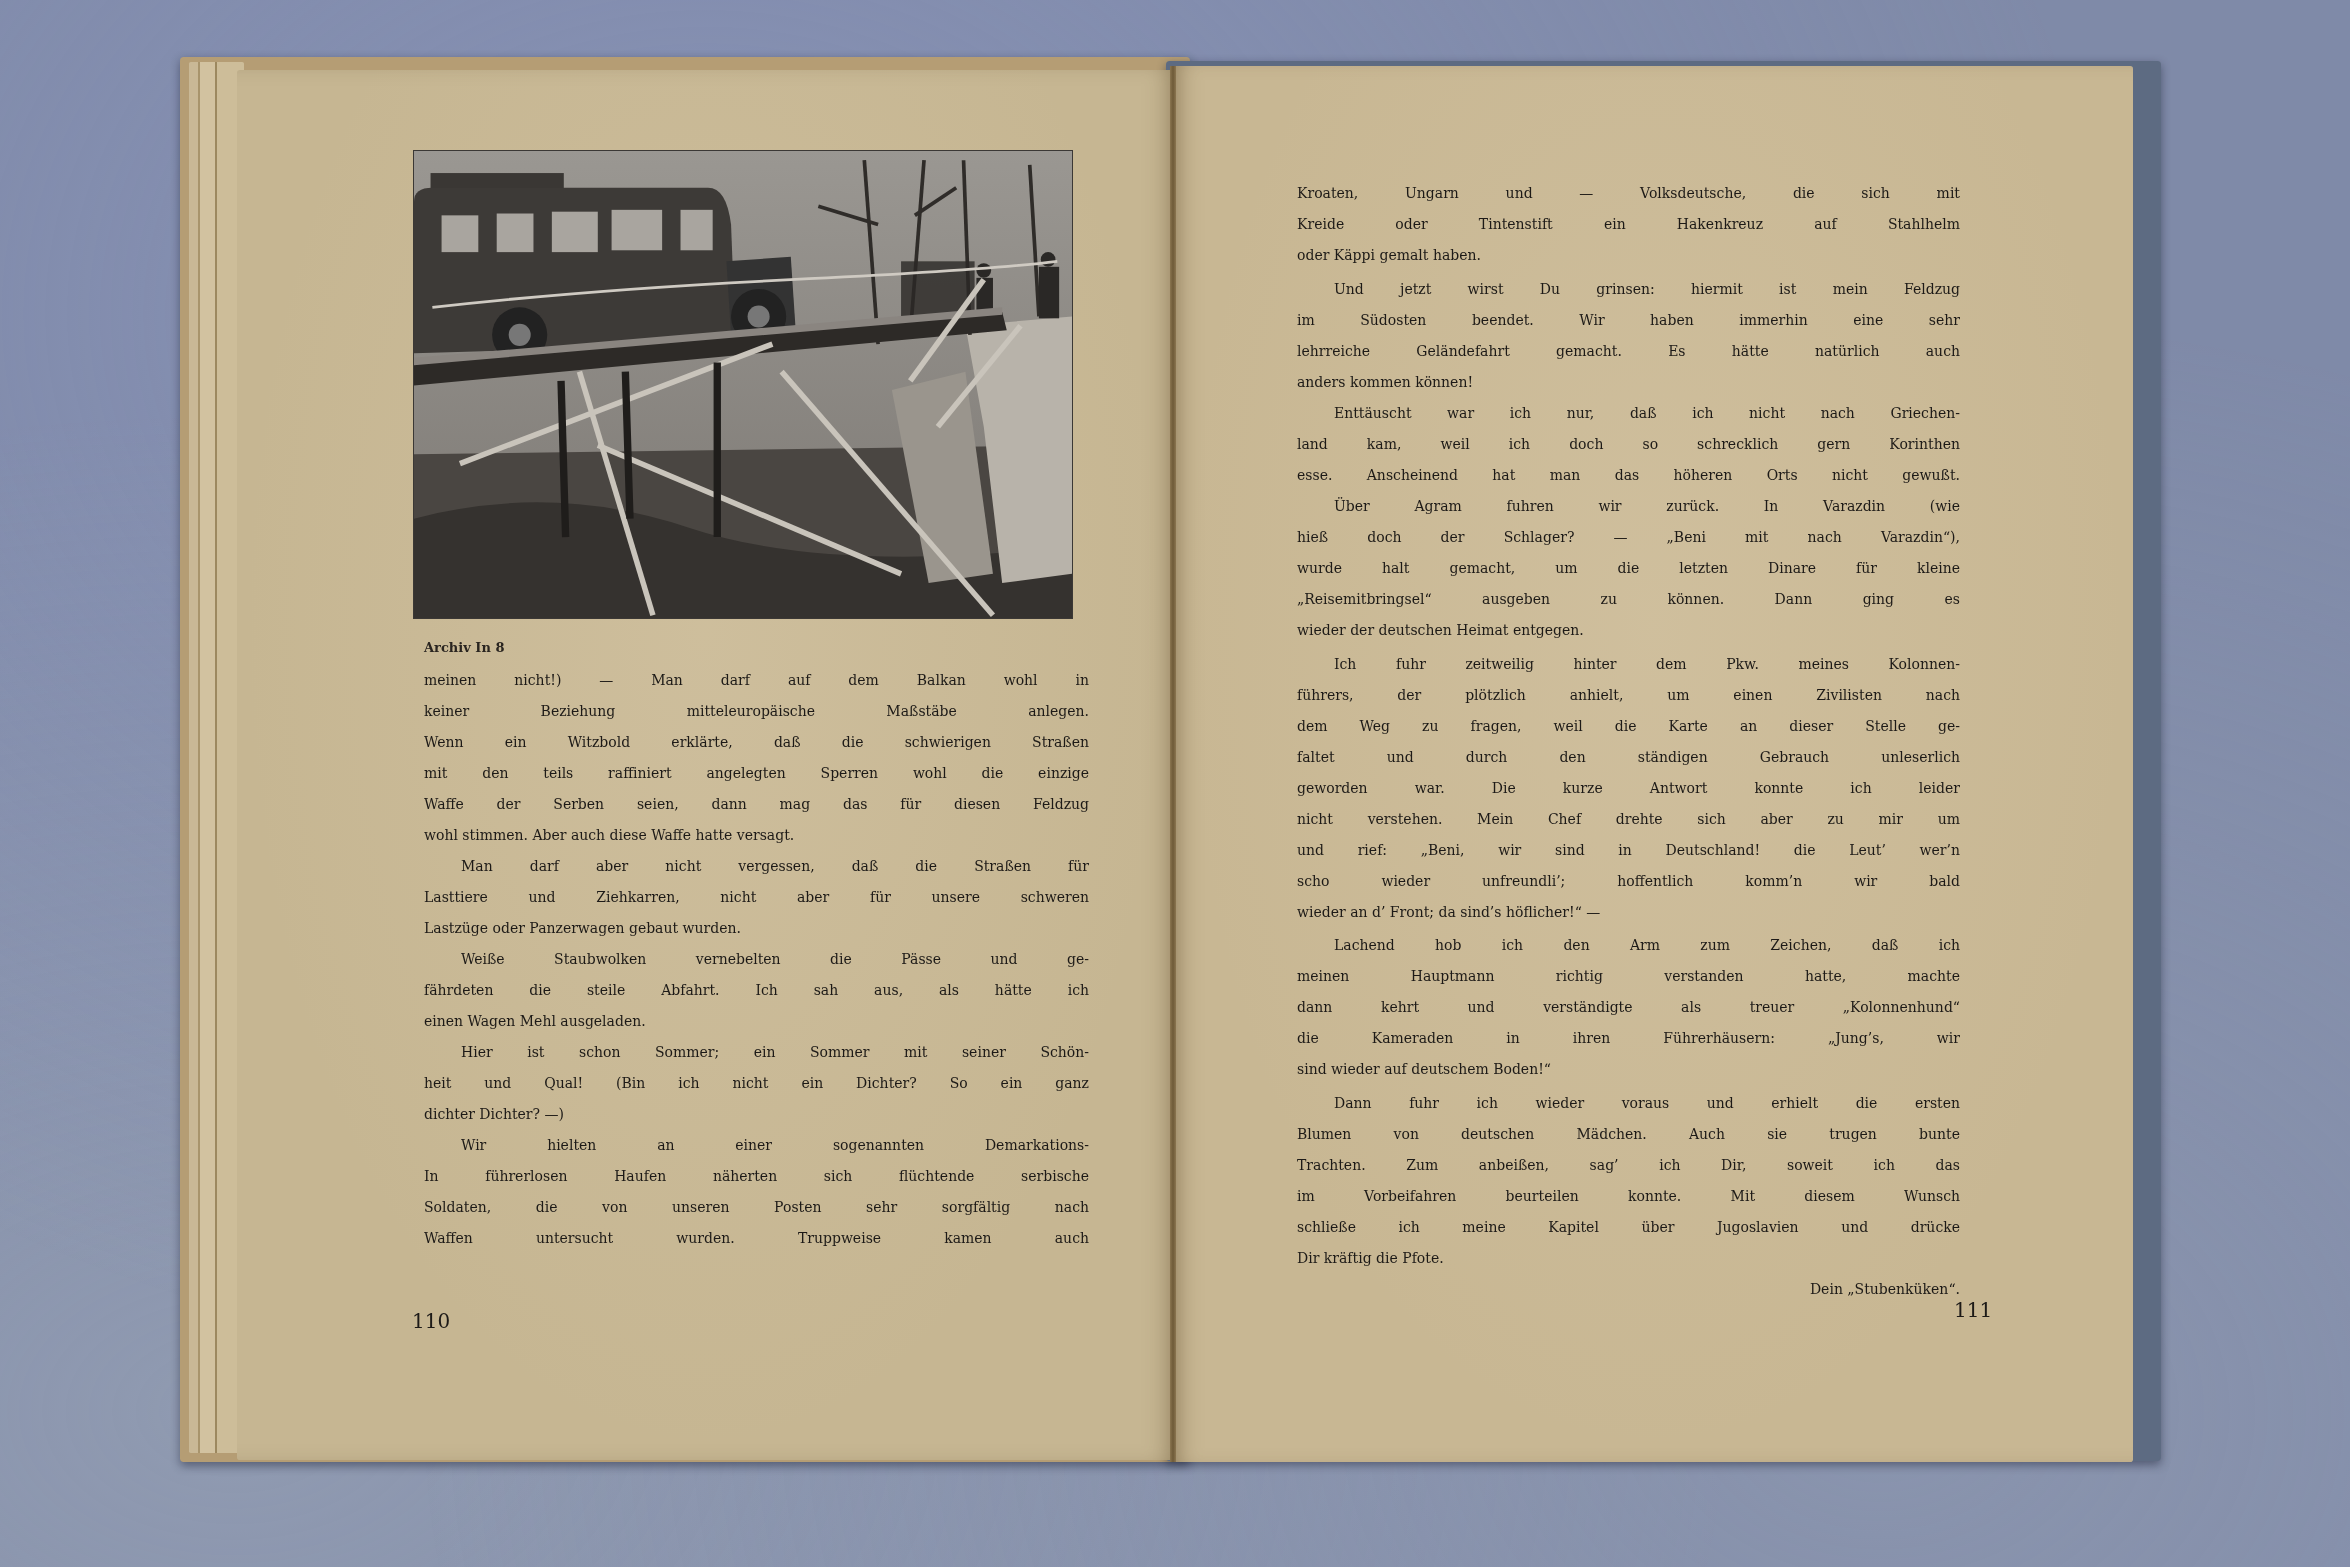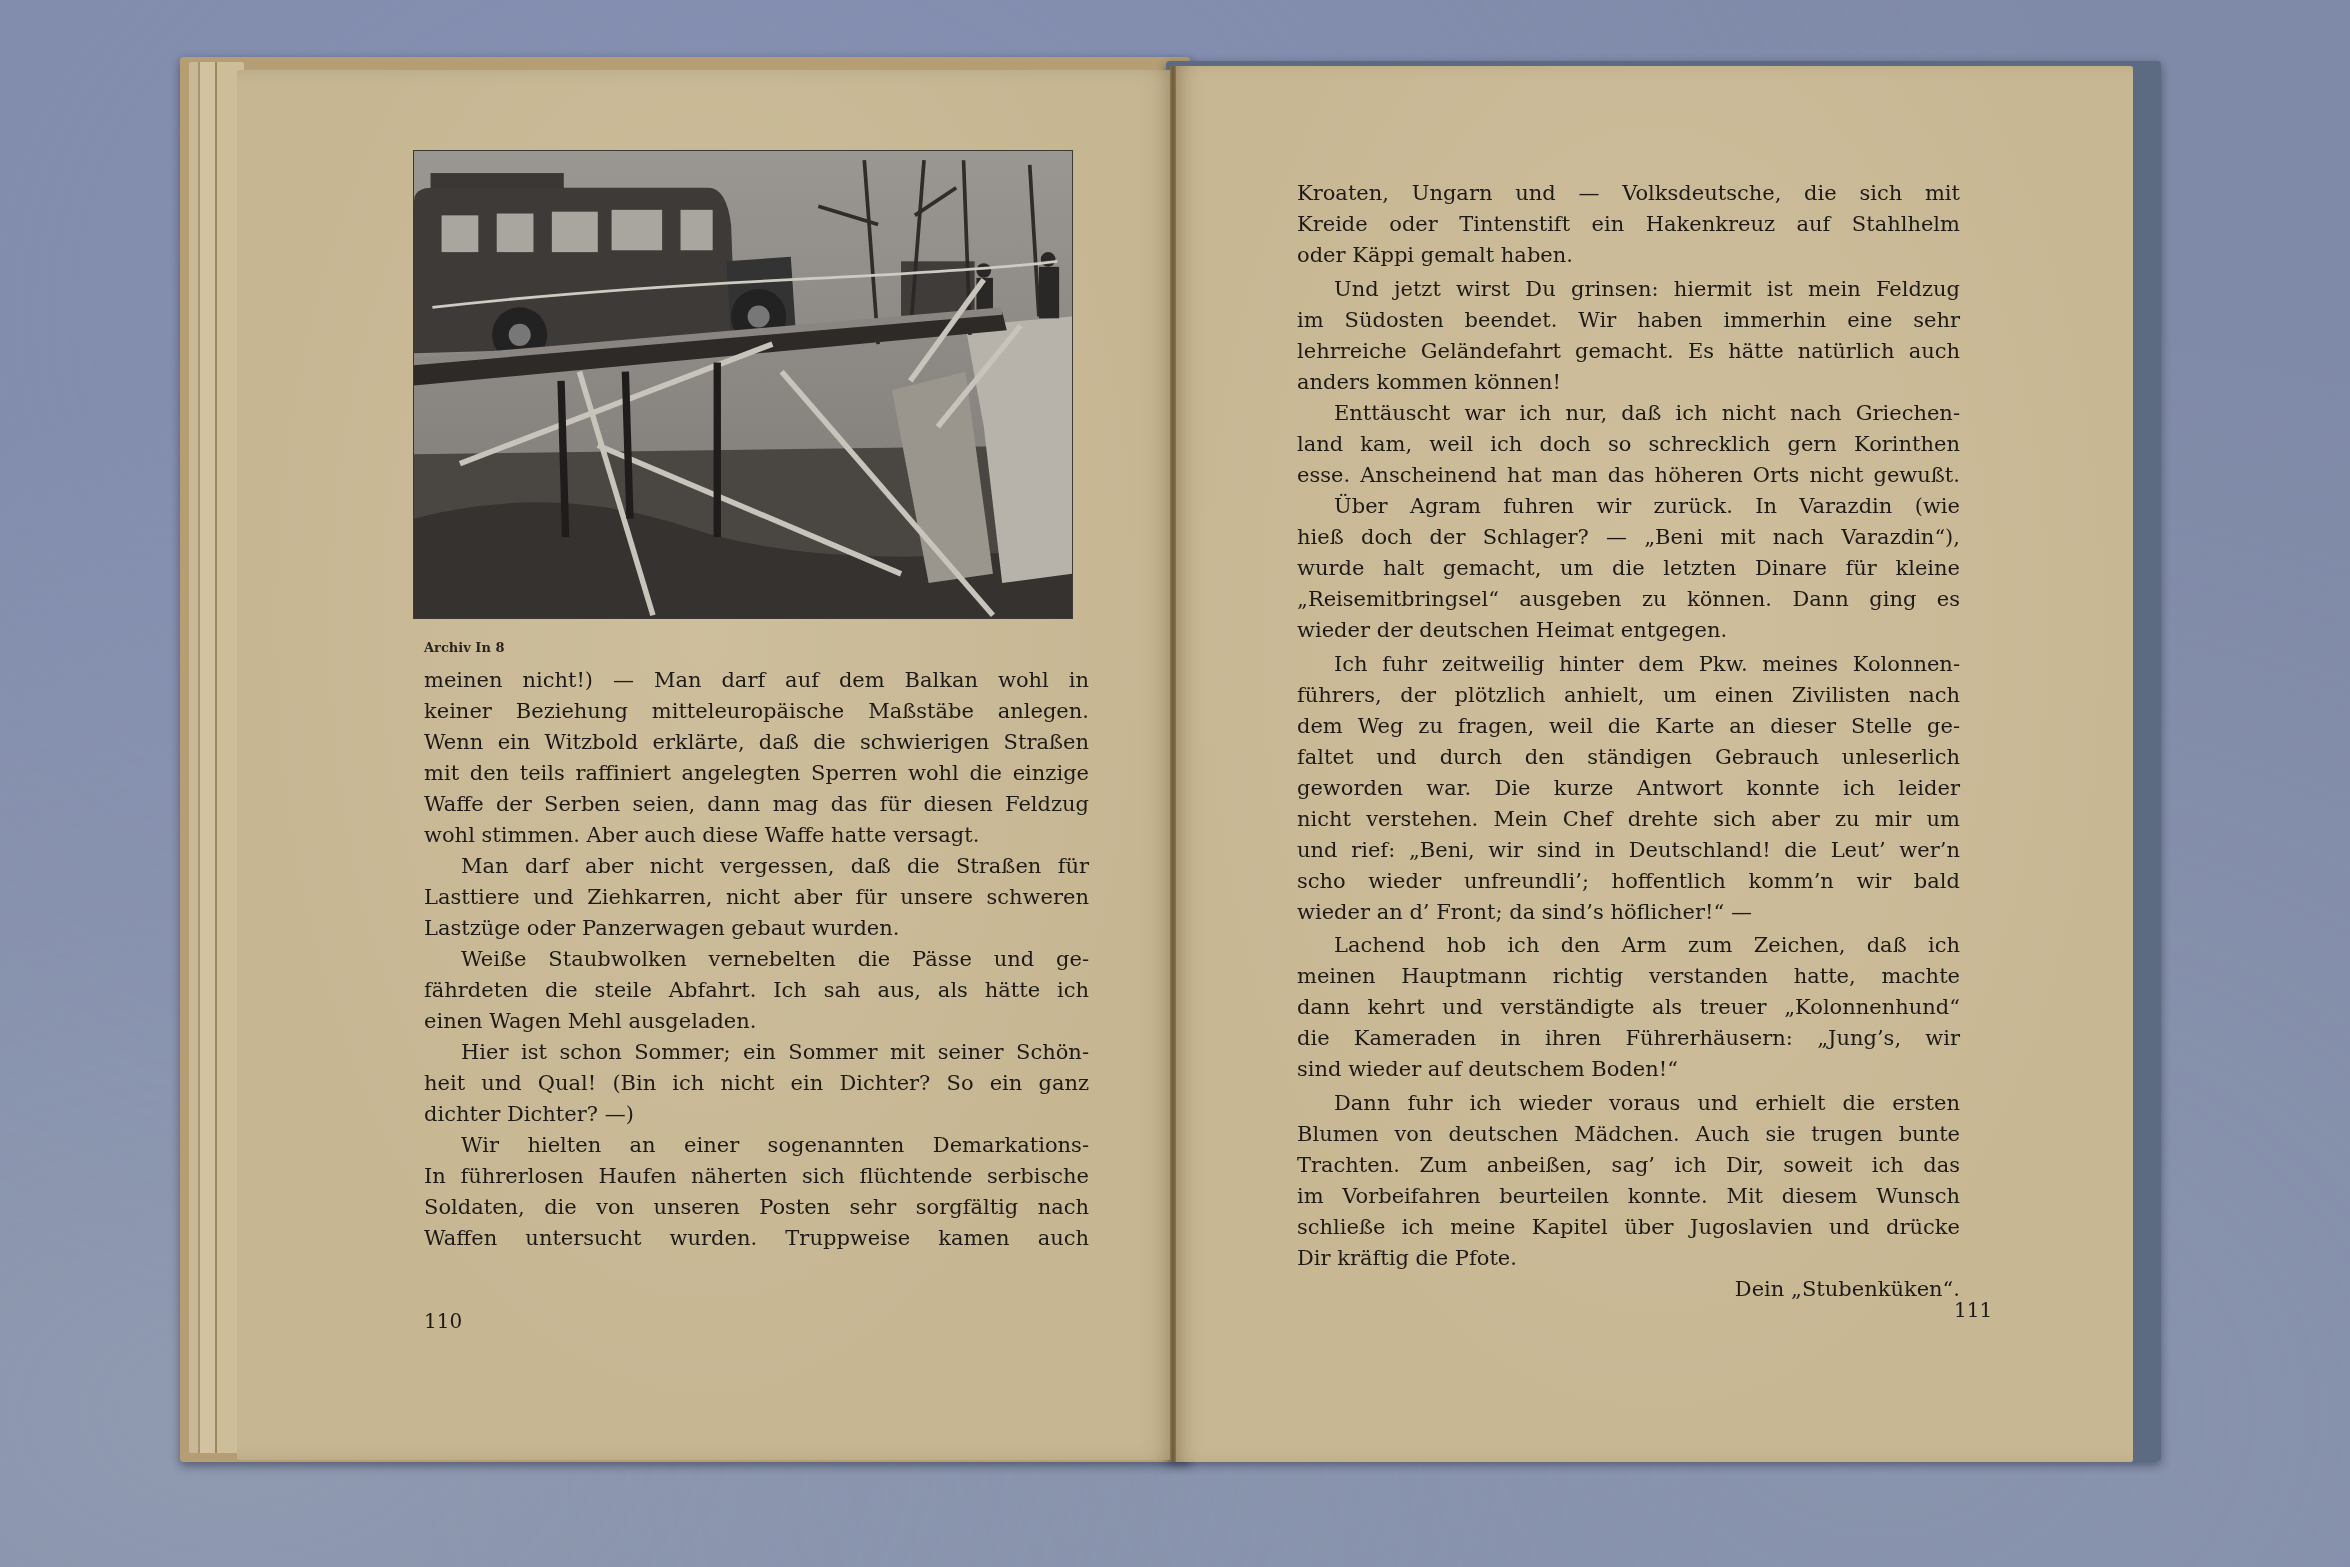--- a/index.html
+++ b/index.html
@@ -61,34 +61,34 @@
   .photo svg { display: block; width: 100%; height: 100%; }
   .caption {
     position: absolute; left: 424px; top: 640px;
     font-family: "DejaVu Serif", serif; font-size: 13px; font-weight: bold;
     color: #2a2520;
   }
   
   .text {
     position: absolute; color: #1d1a17;
     font-family: "DejaVu Serif", serif;
-    font-size: 21px; line-height: 31px;
+    font-size: 14px; line-height: 31px;
   }
   .text p { margin: 0; text-align: justify; text-align-last: justify; }
   .text p.last { text-align-last: left; }
   .text p.indent { text-indent: 37px; }
   .text p.sig { text-align: center; text-align-last: right; }
   .text-left { left: 424px; top: 665px; width: 665px; }
   .text-right { left: 1297px; top: 178px; width: 663px; }
   .para-gap { height: 2.8px; }
   .page-num {
     position: absolute; font-family: "DejaVu Serif", serif;
     font-size: 20px; color: #1d1a17;
   }
-  .pn-left { left: 424px; top: 1309px; text-align: center; }
+  .pn-left { left: 412px; top: 1309px; text-align: center; }
   .pn-right { left: 1921px; top: 1298px; margin-left: 33px; }
 </style>
 </head>
 <body>
 
 <div class="cover-left"></div>
 <div class="cover-right"></div>
 <div class="page-stack"></div>
 
 <div class="page page-left"></div>

